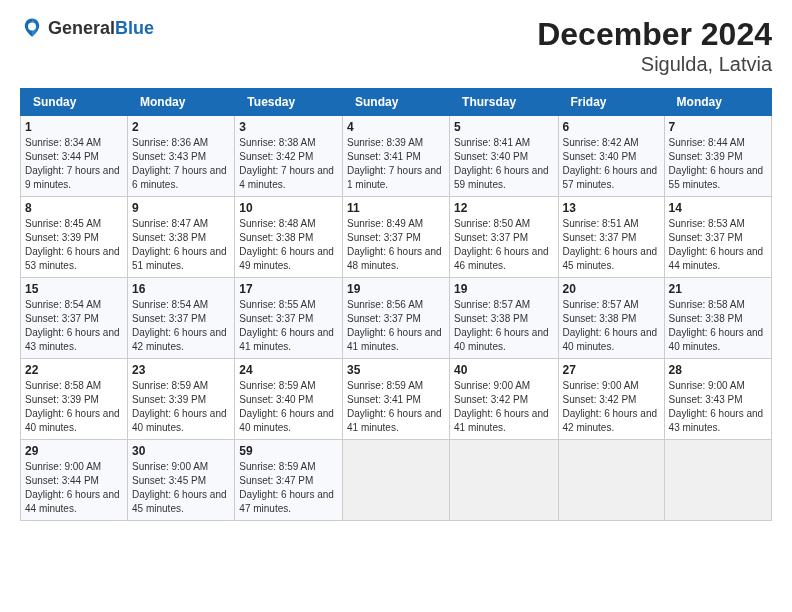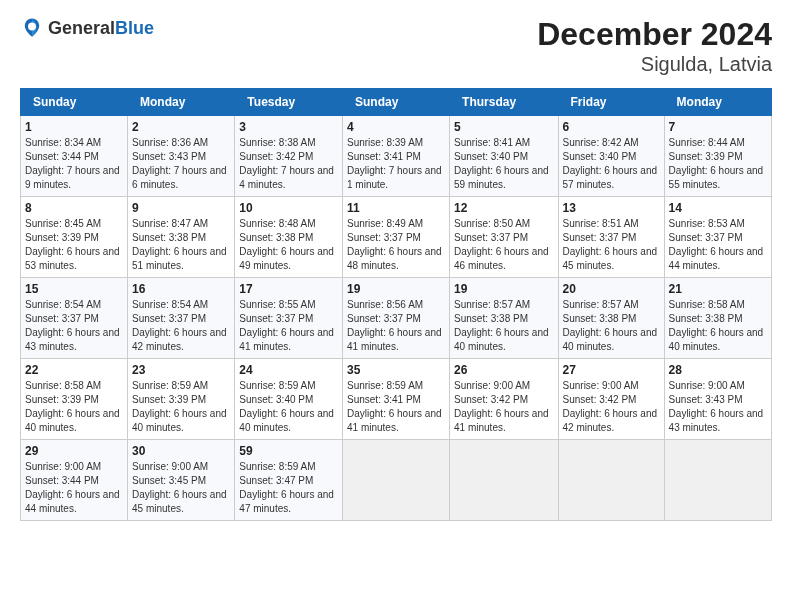--- a/index.html
+++ b/index.html
@@ -229,21 +229,21 @@
           </td>
           <td>
             <span class="day-num">24</span>
             <div class="day-info">Sunrise: 8:59 AM<br>Sunset: 3:40 PM<br>Daylight: 6 hours and 40 minutes.</div>
           </td>
           <td>
             <span class="day-num">35</span>
             <div class="day-info">Sunrise: 8:59 AM<br>Sunset: 3:41 PM<br>Daylight: 6 hours and 41 minutes.</div>
           </td>
           <td>
-            <span class="day-num">26</span>
+            <span class="day-num">40</span>
             <div class="day-info">Sunrise: 9:00 AM<br>Sunset: 3:42 PM<br>Daylight: 6 hours and 41 minutes.</div>
           </td>
           <td>
             <span class="day-num">27</span>
             <div class="day-info">Sunrise: 9:00 AM<br>Sunset: 3:42 PM<br>Daylight: 6 hours and 42 minutes.</div>
           </td>
           <td>
             <span class="day-num">28</span>
             <div class="day-info">Sunrise: 9:00 AM<br>Sunset: 3:43 PM<br>Daylight: 6 hours and 43 minutes.</div>
           </td>

